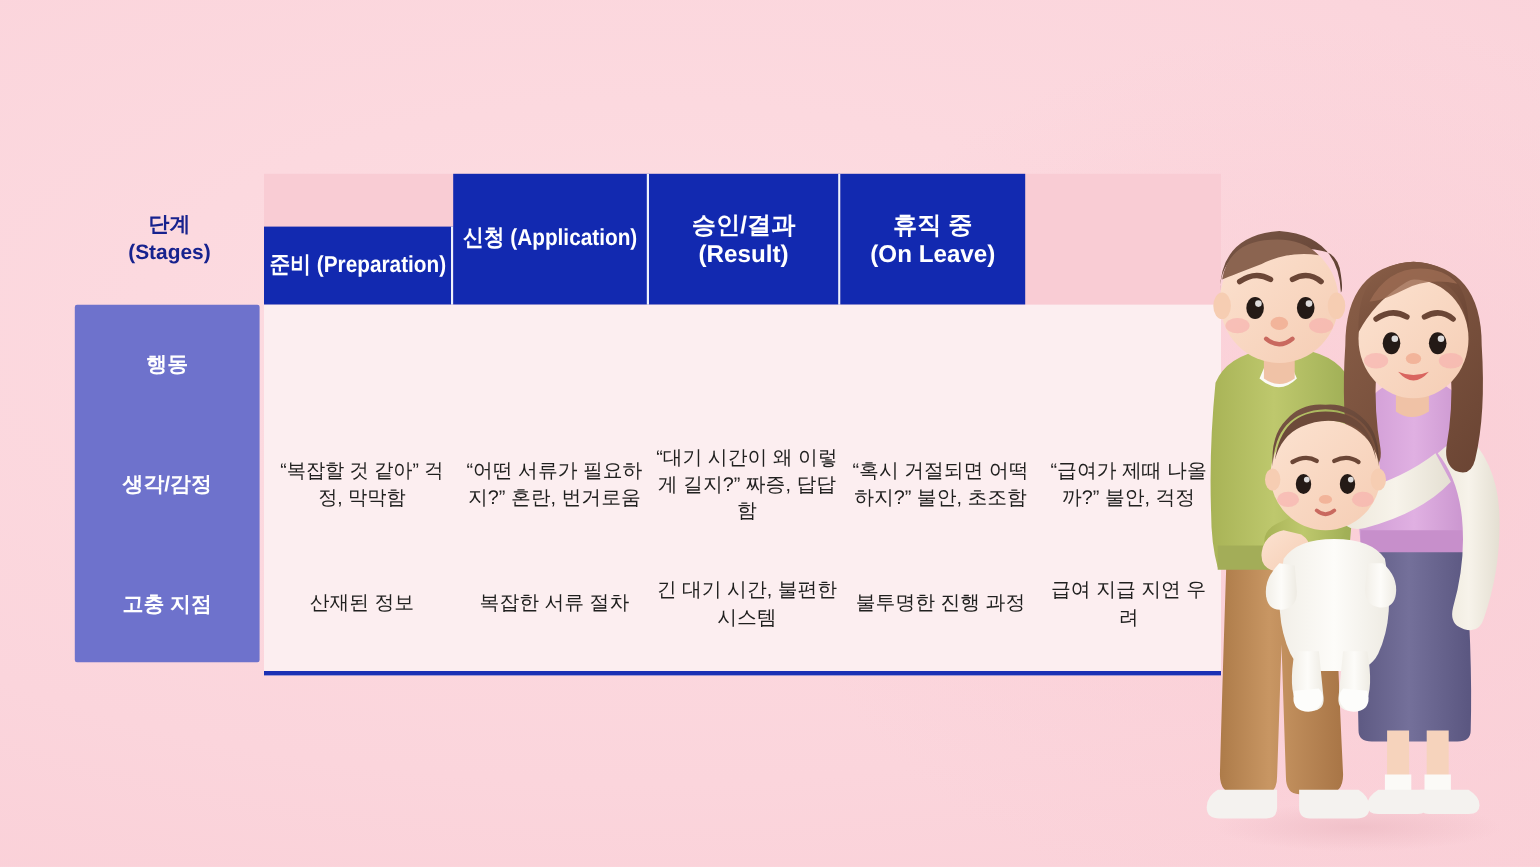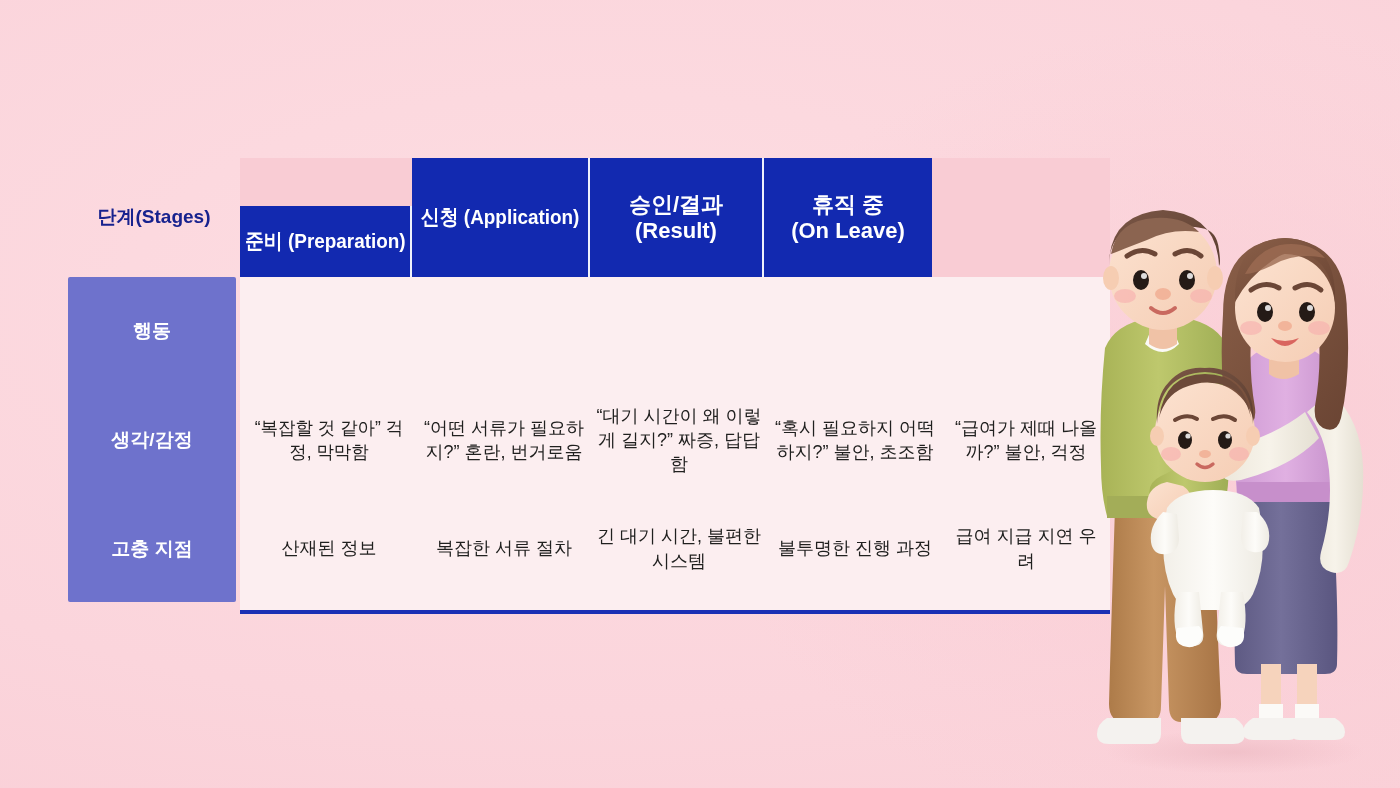--- a/index.html
+++ b/index.html
@@ -29,21 +29,21 @@
   .th.c1{width:178px;}
   .th.c2{width:172px;margin-top:48px;}
   .th.c3{width:178px;}
   .th.c4{width:174px;}
   .th.c5{width:168px;}
   .th .sq{display:block;transform:scaleX(.90);font-size:21px;white-space:nowrap;}
   .th .two{display:block;font-size:22px;}
   .th .two .l2{display:block;}
 
   .corner{position:absolute;left:0;top:0;width:172px;height:119px;
-    display:flex;flex-direction:row;align-items:center;justify-content:center;
+    display:flex;flex-direction:column;align-items:center;justify-content:center;
     color:#17228e;font-weight:bold;font-size:19px;line-height:1.3;text-align:center;}
 
   .tbody{position:absolute;left:0;top:119px;width:1042px;height:333px;}
   .body-fill{position:absolute;left:172px;top:0;width:870px;height:333px;
     background:#fceef0;border-bottom:4px solid #1b30b4;box-sizing:content-box;}
   .sidecol{position:absolute;left:0;top:0;width:168px;height:325px;
     background:#6e72cc;border-radius:2px;}
   .sidecell{position:absolute;left:0;width:168px;height:108px;
     display:flex;align-items:center;justify-content:center;
     color:#ffffff;font-weight:bold;font-size:19px;text-align:right;}
@@ -121,21 +121,21 @@
         <div class="cell c1 tight">
             <span>“복잡할 것 같아” 걱정, 막막함</span>
           </div>
         <div class="cell c2">
             <span>“어떤 서류가 필요하지?” 혼란, 번거로움</span>
           </div>
         <div class="cell c3">
             <span>“대기 시간이 왜 이렇게 길지?” 짜증, 답답함</span>
           </div>
         <div class="cell c4">
-            <span>“혹시 필요하지 어떡하지?” 불안, 초조함</span>
+            <span>“혹시 거절되면 어떡하지?” 불안, 초조함</span>
           </div>
         <div class="cell c5">
             <span>“급여가 제때 나올까?” 불안, 걱정</span>
           </div>
       </div>
 
       <div class="row r2">
         <div class="cell c1">
             <span>산재된 정보</span>
           </div>

